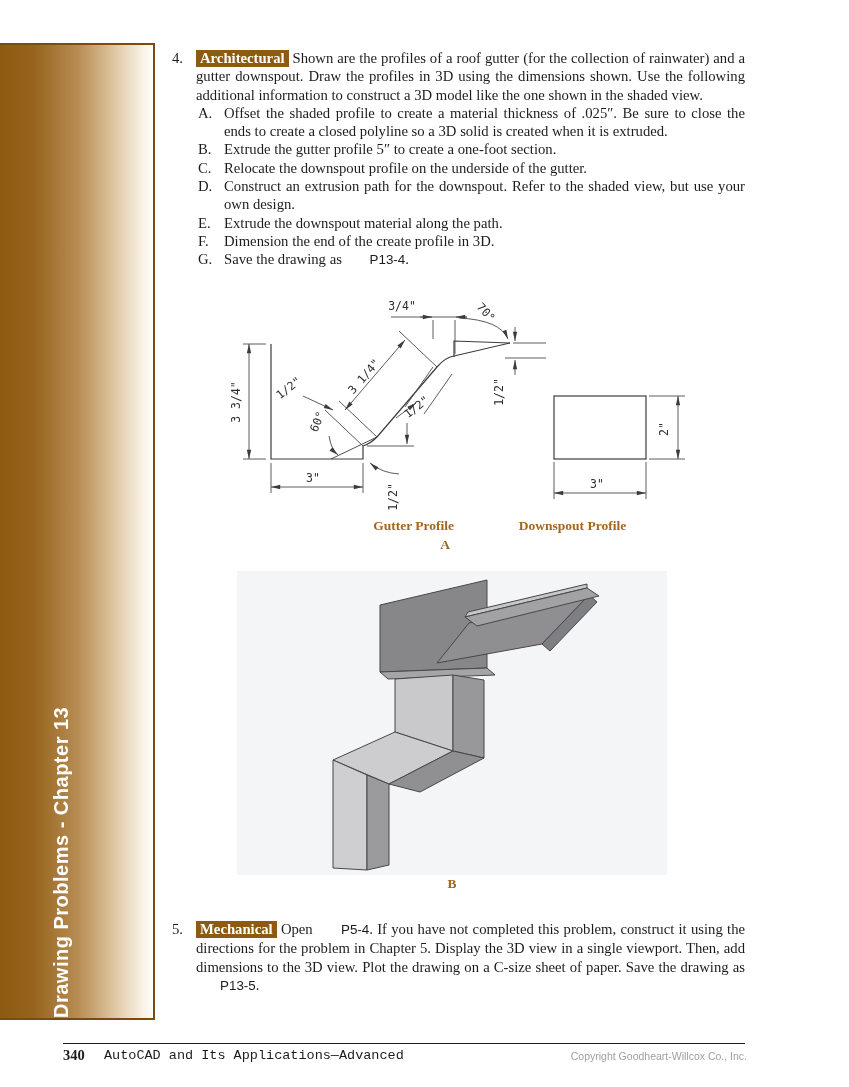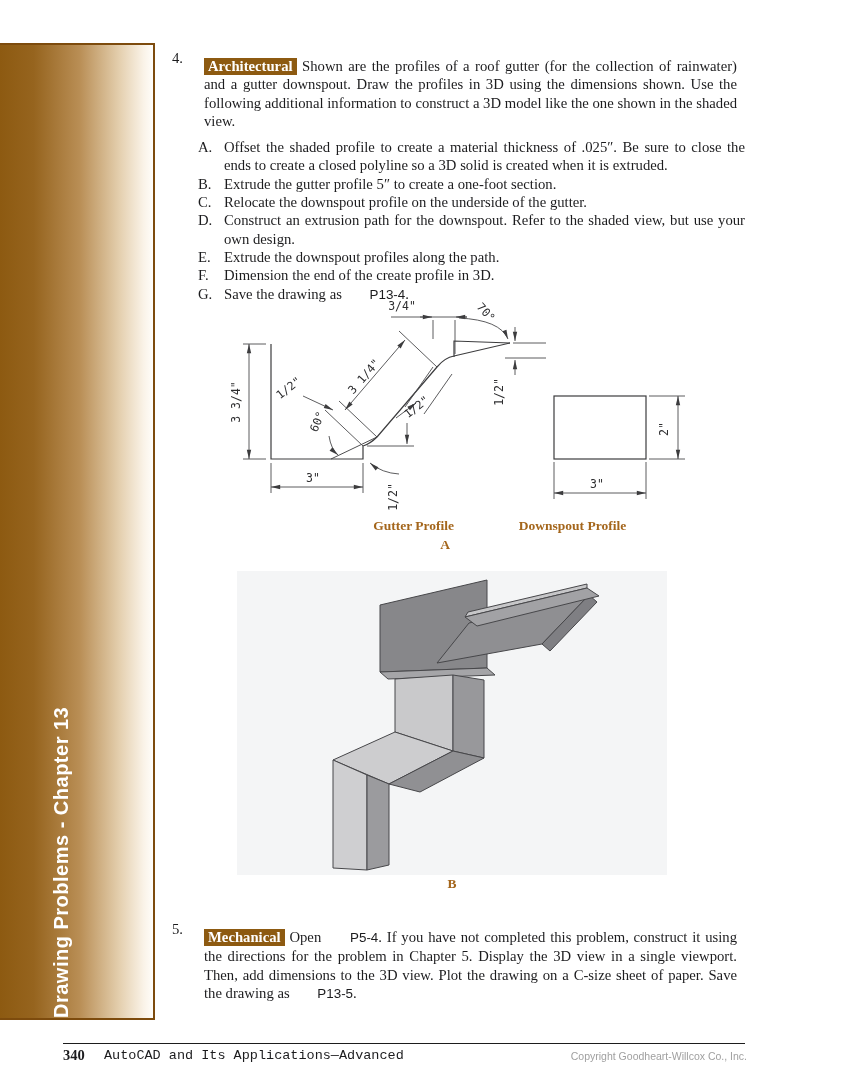--- a/index.html
+++ b/index.html
@@ -14,21 +14,21 @@
            writing-mode:vertical-rl;transform:rotate(180deg);
            display:flex;align-items:center;justify-content:flex-start;
            font-family:"Liberation Sans",sans-serif;font-weight:bold;font-size:20px;
            color:#ffffff;white-space:nowrap;letter-spacing:.5px;}
 
   
   .problem{position:absolute;left:172px;width:573px;font-size:14.7px;line-height:18.3px;}
   .prob4{top:49px;}
   .prob5{top:920px;}
   .pnum{position:absolute;left:0;top:0;}
-  .ptext{margin:8px;padding-left:24px;text-align:justify;}
+  .ptext{margin:0;padding-left:24px;text-align:justify;}
   .cat{font-weight:bold;color:#fff;padding:0 4px 1px 4px;}
   .steps{margin:0;}
   .step{position:relative;padding-left:52px;text-align:justify;}
   .step-letter{position:absolute;left:26px;top:0;}
   .file{font-family:"Liberation Sans",sans-serif;font-size:13.4px;padding-left:24px;}
 
   
   .figa-svg{position:absolute;left:225px;top:296px;}
   .fig-label{position:absolute;font-weight:bold;font-size:13.5px;color:#a4661c;text-align:center;}
   .glabel{left:274px;top:518px;width:180px;text-align:right;}
@@ -56,21 +56,21 @@
   <div class="sidebar-label">Drawing Problems - Chapter 13</div>
 
   <section class="problem prob4">
     <span class="pnum">4.</span>
     <p class="ptext"><span class="cat" style="background:#8d5a11">Architectural</span> <span>Shown are the profiles of a roof gutter (for the collection of rainwater) and a gutter downspout. Draw the profiles in 3D using the dimensions shown. Use the following additional information to construct a 3D model like the one shown in the shaded view.</span></p>
     <div class="steps">
       <div class="step"><span class="step-letter">A.</span><span>Offset the shaded profile to create a material thickness of .025″. Be sure to close the ends to create a closed polyline so a 3D solid is created when it is extruded.</span></div>
       <div class="step"><span class="step-letter">B.</span><span>Extrude the gutter profile 5″ to create a one-foot section.</span></div>
       <div class="step"><span class="step-letter">C.</span><span>Relocate the downspout profile on the underside of the gutter.</span></div>
       <div class="step"><span class="step-letter">D.</span><span>Construct an extrusion path for the downspout. Refer to the shaded view, but use your own design.</span></div>
-      <div class="step"><span class="step-letter">E.</span><span>Extrude the downspout profiles along the path.</span></div>
+      <div class="step"><span class="step-letter">E.</span><span>Extrude the downspout material along the path.</span></div>
       <div class="step"><span class="step-letter">F.</span><span>Dimension the end of the create profile in 3D.</span></div>
       <div class="step"><span class="step-letter">G.</span><span>Save the drawing as </span><span class="file">P13-4</span><span>.</span></div>
     </div>
   </section>
 
   <svg class="figa-svg" width="480" height="224" viewBox="225 296 480 224">
     <defs>
       <marker id="arr" viewBox="0 0 10 6" refX="9.6" refY="3" markerWidth="12" markerHeight="6" markerUnits="userSpaceOnUse" orient="auto-start-reverse">
         <path d="M0.4,0.8 L9.6,3 L0.4,5.2 z" fill="#3c3c3e"></path>
       </marker>

